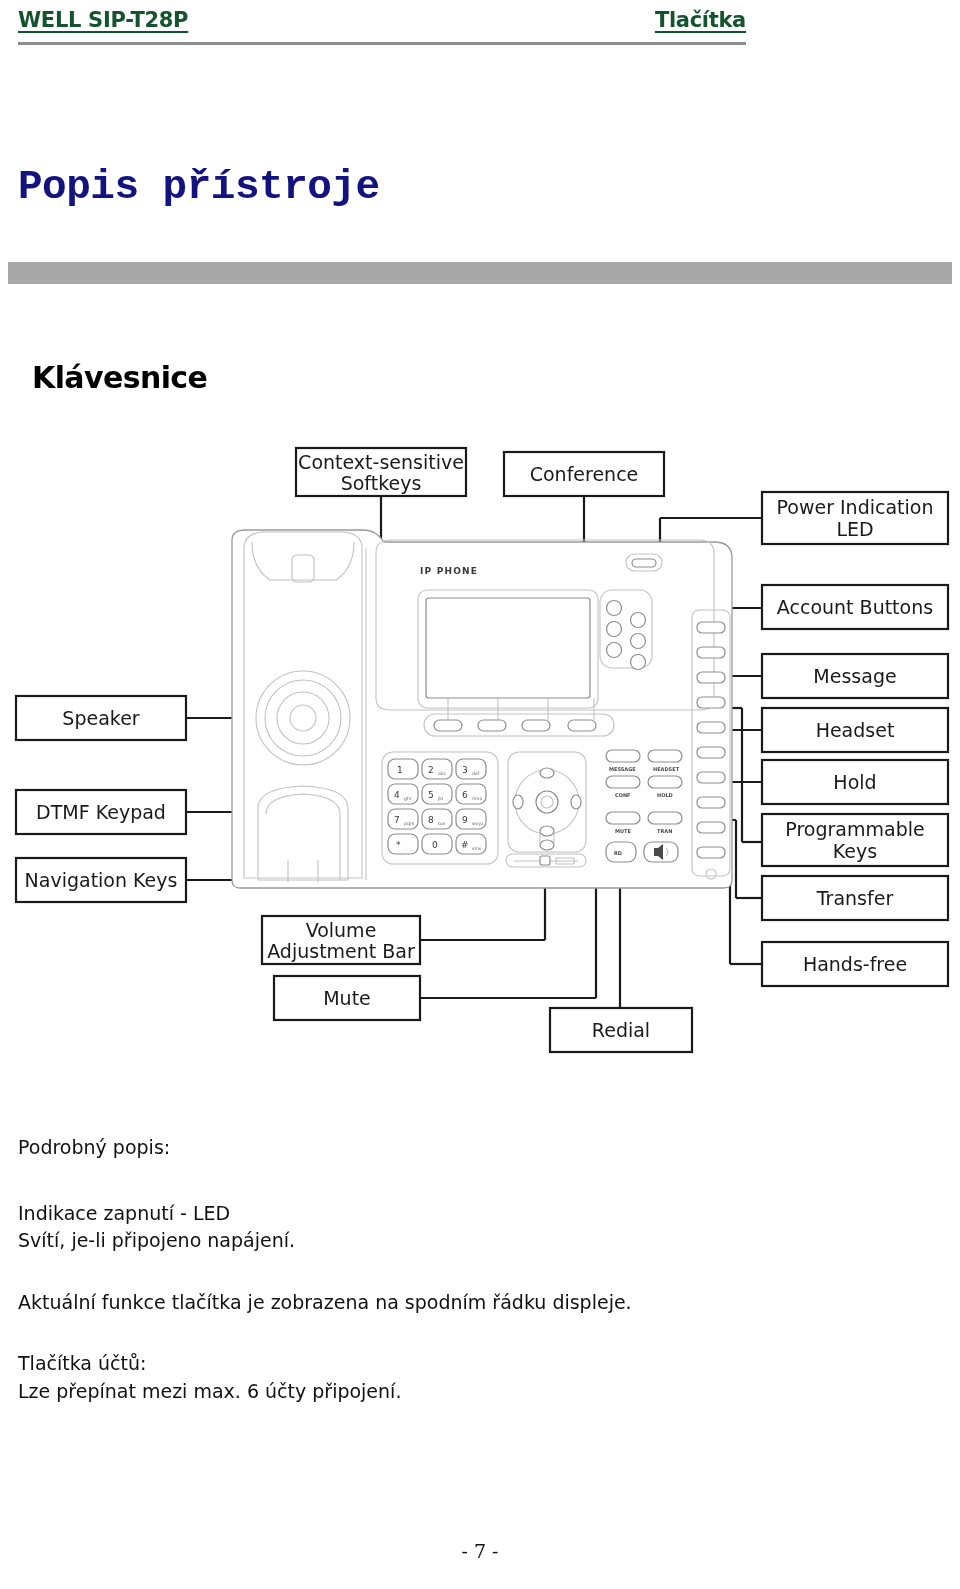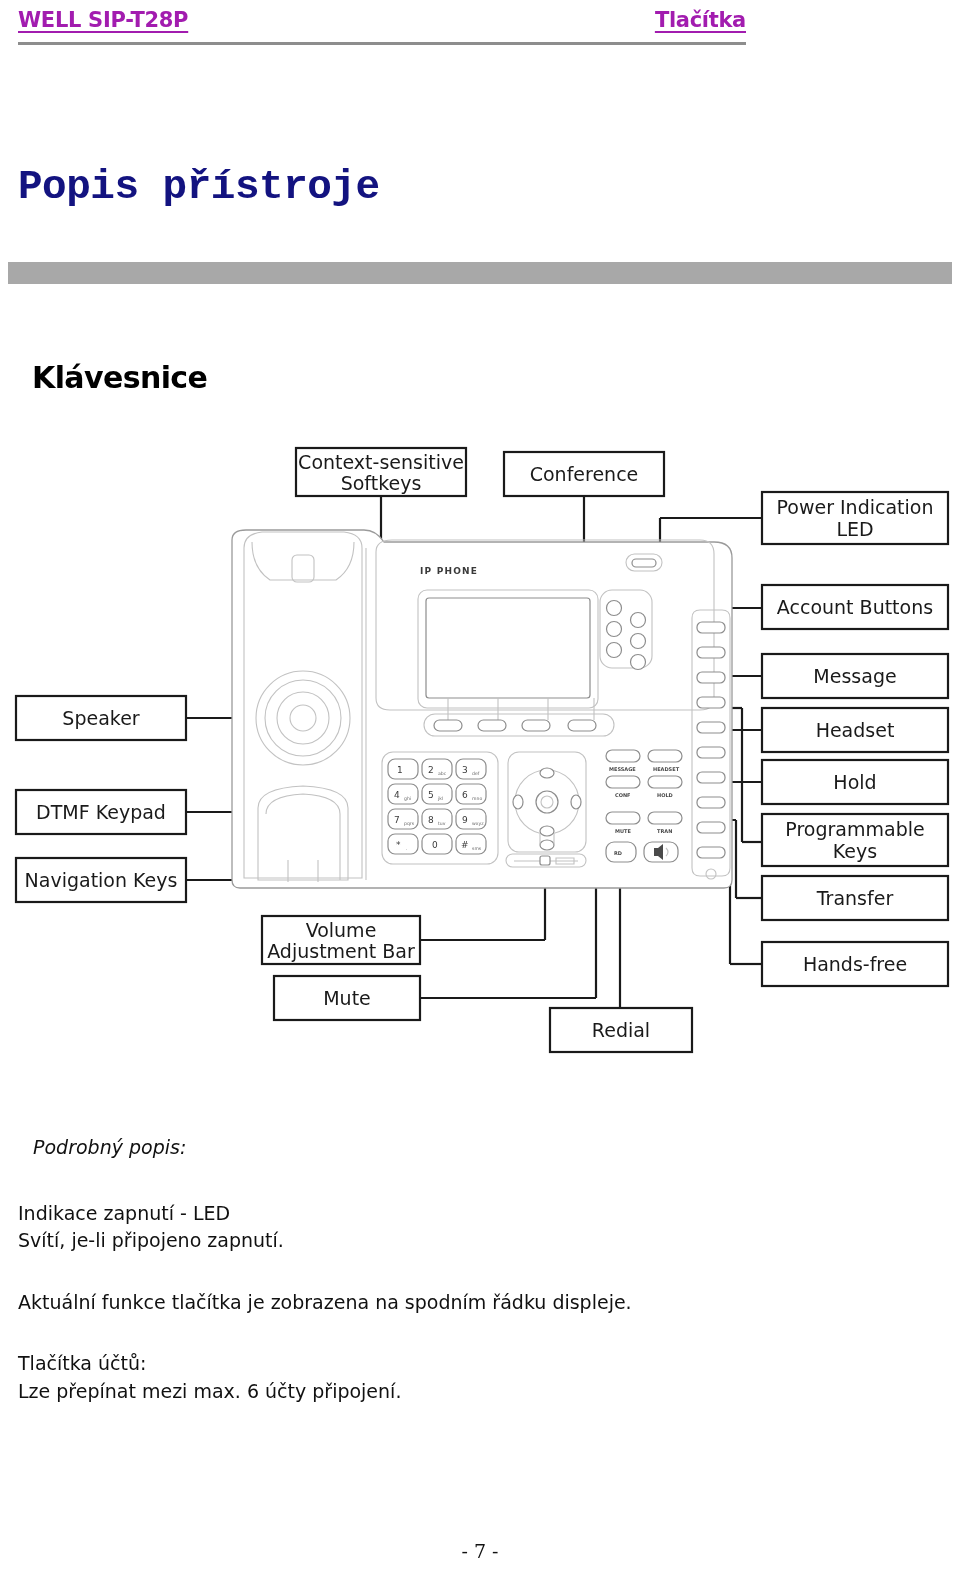--- a/index.html
+++ b/index.html
@@ -25,21 +25,21 @@
     border-bottom: 3px solid #8d8d8d;
   }
   #page-header .hdr-left,
   #page-header .hdr-right {
     position: absolute;
     top: 0;
     font-family: "DejaVu Sans", sans-serif;
     font-weight: bold;
     font-size: 21px;
     letter-spacing: -0.3px;
-    color: #a21caf;
+    color: #14532d;
     text-decoration: underline;
     text-underline-offset: 4px;
   }
   #page-header .hdr-left { left: 0; }
   #page-header .hdr-right { right: 0; }
 
   
   #doc-title {
     position: absolute;
     left: 18px;
@@ -85,21 +85,21 @@
   #body-copy {
     position: absolute;
     left: 18px;
     top: 1134px;
     width: 700px;
     font-family: "DejaVu Sans", sans-serif;
     font-size: 19px;
     color: #111111;
     line-height: 1.45;
   }
-  #body-copy .intro { margin: 0 0 38px 15px; font-style: italic; }
+  #body-copy .intro { margin: 0 0 38px 0; }
   #body-copy .blk { margin: 0 0 34px 0; }
   #body-copy .blk .lead {
     font-weight: normal;
     display: block;
   }
   #body-copy .blk .desc { display: block; }
 
   
   #page-footer {
     position: absolute;
@@ -433,21 +433,21 @@
     </g>
   </g>
 </svg>
 </div>
 
 <div id="body-copy">
   <p class="intro">Podrobný popis:</p>
 
   <p class="blk">
     <span class="lead">Indikace zapnutí - LED</span>
-    <span class="desc">Svítí, je-li připojeno zapnutí.</span>
+    <span class="desc">Svítí, je-li připojeno napájení.</span>
   </p>
 
   <p class="blk">
     <span class="desc">Aktuální funkce tlačítka je zobrazena na spodním řádku displeje.</span>
   </p>
 
   <p class="blk">
     <span class="lead">Tlačítka účtů:</span>
     <span class="desc">Lze přepínat mezi max. 6 účty připojení.</span>
   </p>

